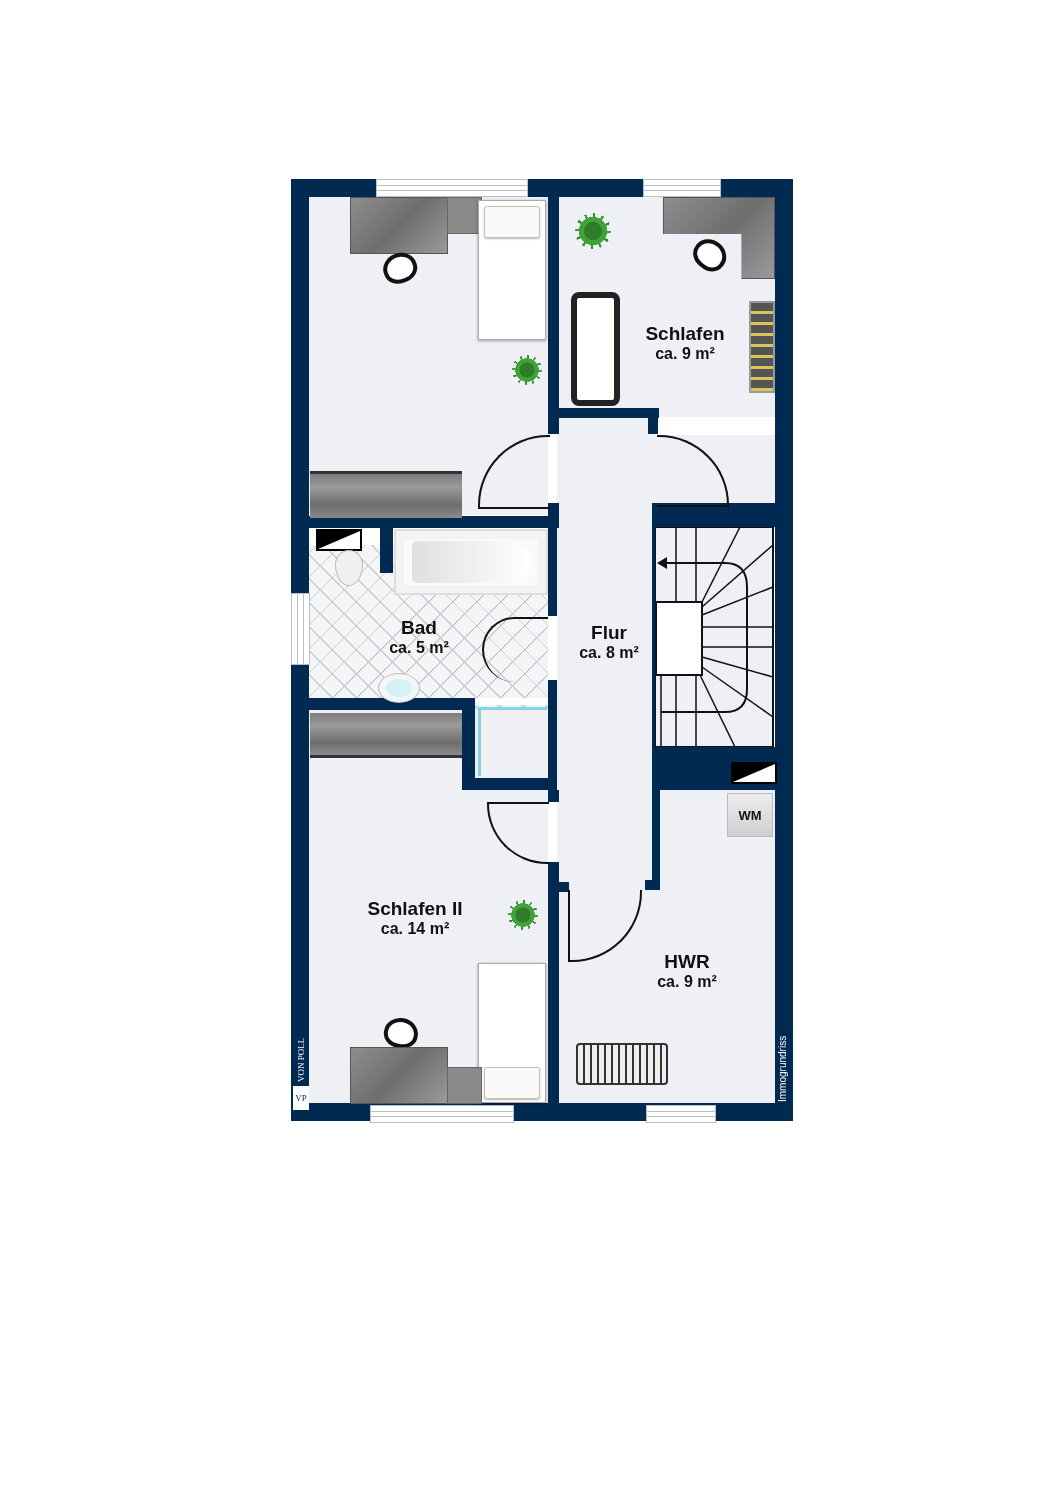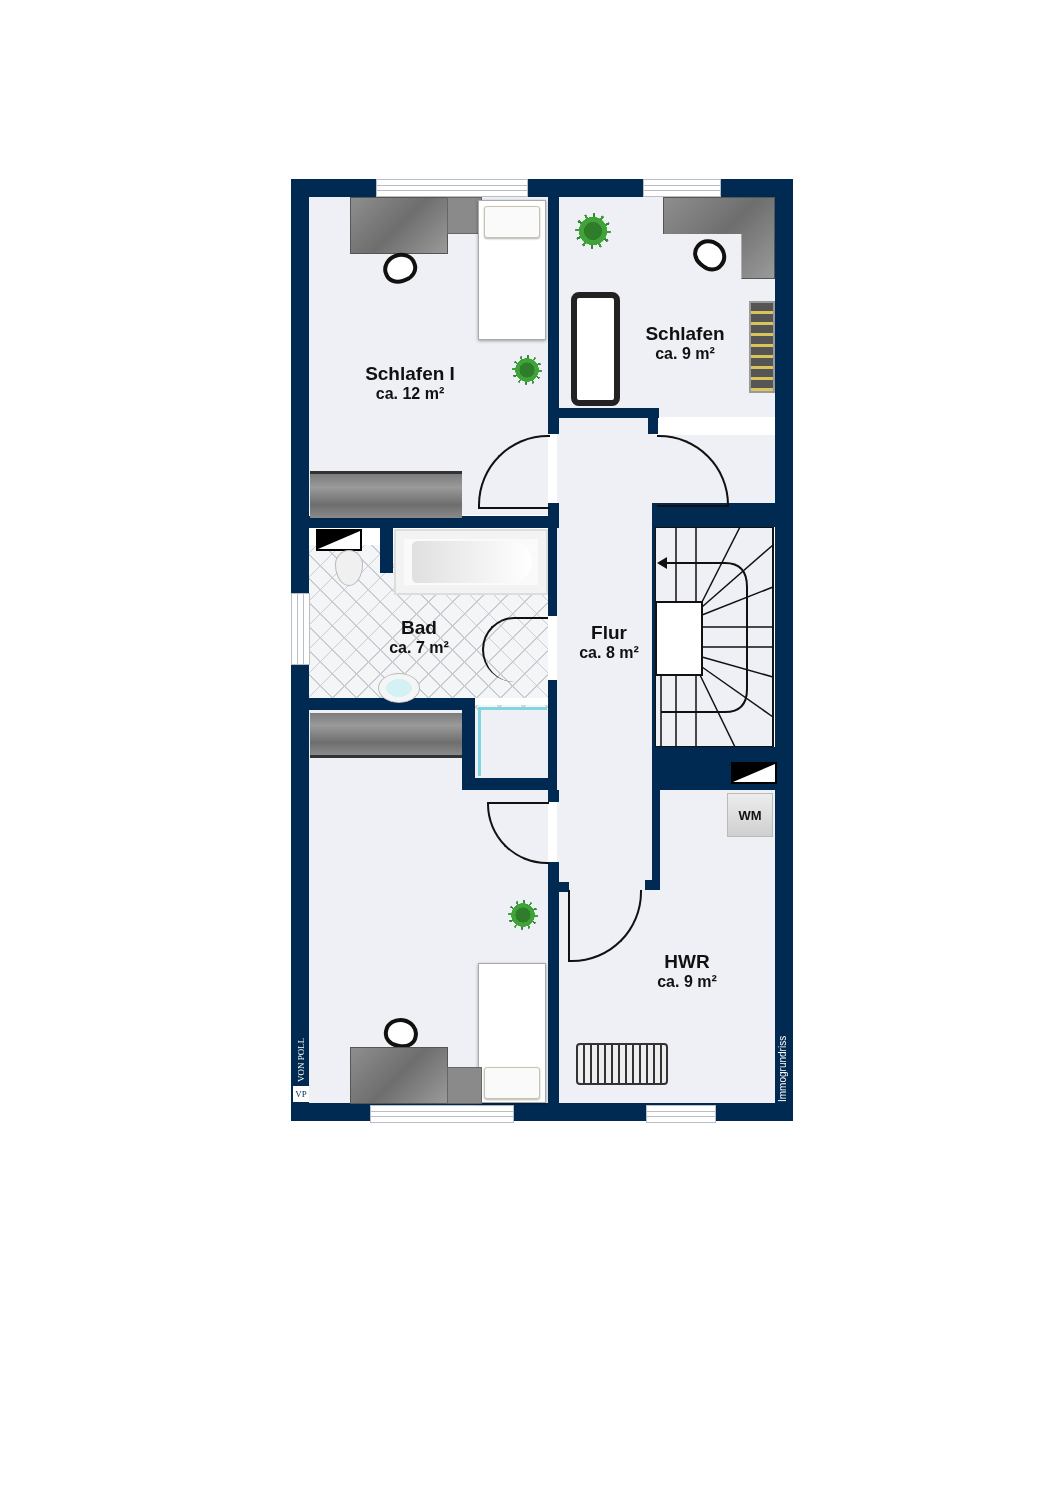--- a/index.html
+++ b/index.html
@@ -26,21 +26,21 @@
   .plant{position:absolute;width:30px;height:30px;border-radius:50%;
     background:radial-gradient(circle,#2f7d2a 0 35%,#3fa33a 36% 55%,transparent 56%),
     conic-gradient(from 0deg,#2e8b2e 0 8deg,transparent 8deg 30deg,#3c9c36 30deg 38deg,transparent 38deg 60deg,#2e8b2e 60deg 68deg,transparent 68deg 90deg,#3c9c36 90deg 98deg,transparent 98deg 120deg,#2e8b2e 120deg 128deg,transparent 128deg 150deg,#3c9c36 150deg 158deg,transparent 158deg 180deg,#2e8b2e 180deg 188deg,transparent 188deg 210deg,#3c9c36 210deg 218deg,transparent 218deg 240deg,#2e8b2e 240deg 248deg,transparent 248deg 270deg,#3c9c36 270deg 278deg,transparent 278deg 300deg,#2e8b2e 300deg 308deg,transparent 308deg 330deg,#3c9c36 330deg 338deg,transparent 338deg);}
   .chair{position:absolute;width:26px;height:22px;border:4px solid #111;border-radius:50% 50% 45% 45%;background:#fff;}
   .wm{position:absolute;width:44px;height:42px;background:linear-gradient(#ededed,#cfcfcf);border:1px solid #bbb;display:flex;align-items:center;justify-content:center;font-weight:bold;font-size:13px;color:#111;}
   .meter{position:absolute;width:42px;height:18px;background:#000;border:2px solid #000;}
   .meter::after{content:"";position:absolute;right:0;top:0;border-style:solid;border-width:18px 0 0 42px;border-color:transparent transparent transparent #fff;transform:scaleX(-1);}
   .door-arc{position:absolute;border:2px solid #111;}
   .watermark{position:absolute;font-size:10px;color:#fff;transform-origin:left top;white-space:nowrap;}
   .logo{position:absolute;left:293px;top:1030px;width:16px;height:72px;background:#002a52;}
-  .logo-vp{position:absolute;left:293px;top:1086px;width:16px;height:16px;background:#fff;font-size:9px;color:#002a52;display:flex;align-items:center;justify-content:center;font-family:"Liberation Serif",serif;}
+  .logo-vp{position:absolute;left:293px;top:1086px;width:16px;height:24px;background:#fff;font-size:9px;color:#002a52;display:flex;align-items:center;justify-content:center;font-family:"Liberation Serif",serif;}
   .logo-text{position:absolute;left:296px;top:1082px;transform:rotate(-90deg);transform-origin:left top;font-family:"Liberation Serif",serif;font-size:9px;color:#fff;white-space:nowrap;}
   .sofa{position:absolute;border:6px solid #222;border-radius:8px;background:#fff;}
   .radiator{position:absolute;border:2px solid #333;border-radius:4px;background:repeating-linear-gradient(90deg,#eee 0 5px,#333 5px 7px);}
   .bookshelf{position:absolute;background:#555;border:2px solid #999;
     background-image:repeating-linear-gradient(180deg,transparent 0 8px,#d9c45a 8px 11px);}
   .tub{position:absolute;background:#fafafa;border:2px solid #ddd;box-shadow:inset 0 0 0 8px #f3f3f3;}
   .tub-inner{position:absolute;background:linear-gradient(90deg,#e0e0e0,#fff);border-radius:10px 40px 40px 10px;}
   .toilet{position:absolute;width:26px;height:34px;background:#f0f0f0;border:1px solid #bbb;border-radius:50% 50% 50% 50%/40% 40% 60% 60%;}
   .sink{position:absolute;width:40px;height:28px;background:radial-gradient(ellipse,#d4f1f3 0 45%,#f5f5f5 46%);border:1px solid #bbb;border-radius:50%;}
   .shower{position:absolute;border-left:3px solid #7fd6e0;border-top:3px solid #7fd6e0;}
@@ -146,35 +146,35 @@
     <div class="pillow" style="left:5px;top:103px;width:54px;height:30px;"></div>
   </div>
   <div class="chair" style="left:384px;top:1018px;transform:rotate(10deg);"></div>
   <div class="furn desk" style="left:350px;top:1047px;width:96px;height:55px;"></div>
   <div class="furn" style="left:447px;top:1067px;width:33px;height:35px;background:#8a8a8a;border:1px solid #666;"></div>
 
   <div class="meter" style="left:731px;top:762px;"></div>
   <div class="wm" style="left:727px;top:793px;">WM</div>
   <div class="radiator" style="left:576px;top:1043px;width:88px;height:38px;"></div>
 
-  <div class="label" style="left:330px;top:363px;width:160px;">
-    <span class="n">Schlafen I</span>
-    <span class="a">ca. 12 m²</span>
-  </div>
   <div class="label" style="left:615px;top:323px;width:140px;">
     <span class="n">Schlafen</span>
     <span class="a">ca. 9 m²</span>
   </div>
   <div class="label" style="left:359px;top:617px;width:120px;">
     <span class="n">Bad</span>
-    <span class="a">ca. 7 m²</span>
+    <span class="a">ca. 5 m²</span>
   </div>
   <div class="label" style="left:560px;top:622px;width:98px;">
     <span class="n">Flur</span>
     <span class="a">ca. 8 m²</span>
+  </div>
+  <div class="label" style="left:335px;top:898px;width:160px;">
+    <span class="n">Schlafen II</span>
+    <span class="a">ca. 14 m²</span>
   </div>
   <div class="label" style="left:617px;top:951px;width:140px;">
     <span class="n">HWR</span>
     <span class="a">ca. 9 m²</span>
   </div>
 
   <div class="watermark" style="left:777px;top:1102px;transform:rotate(-90deg);color:#ffffff;">Immogrundriss</div>
 
   <div class="logo"></div>
   <div class="logo-text">VON POLL</div>

